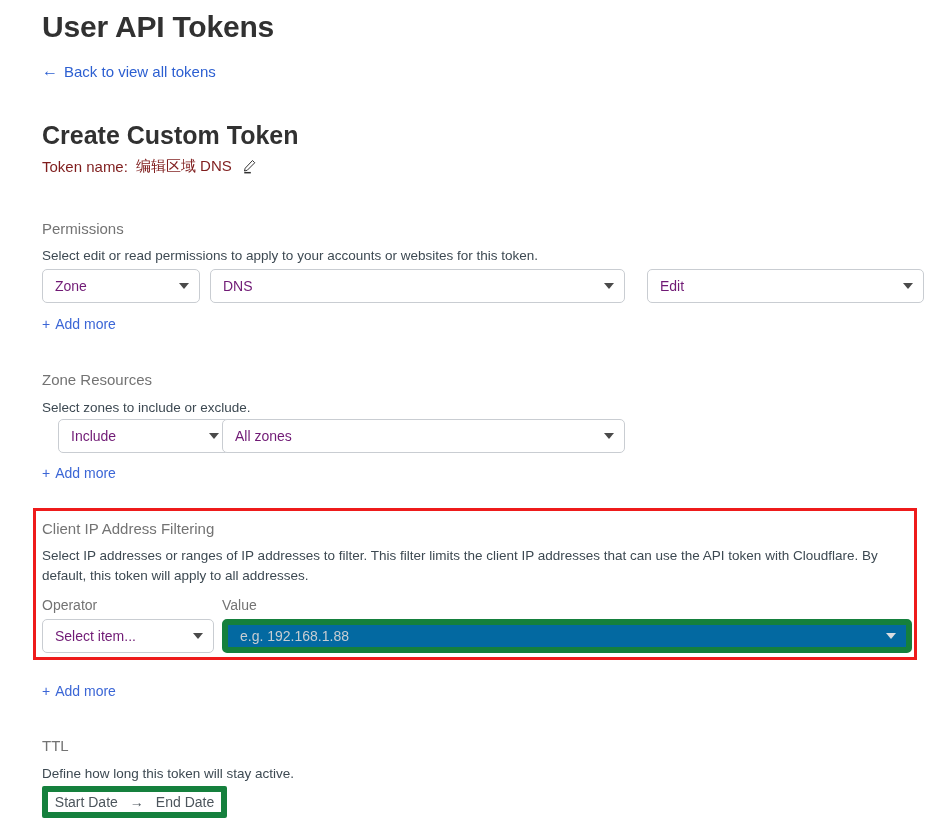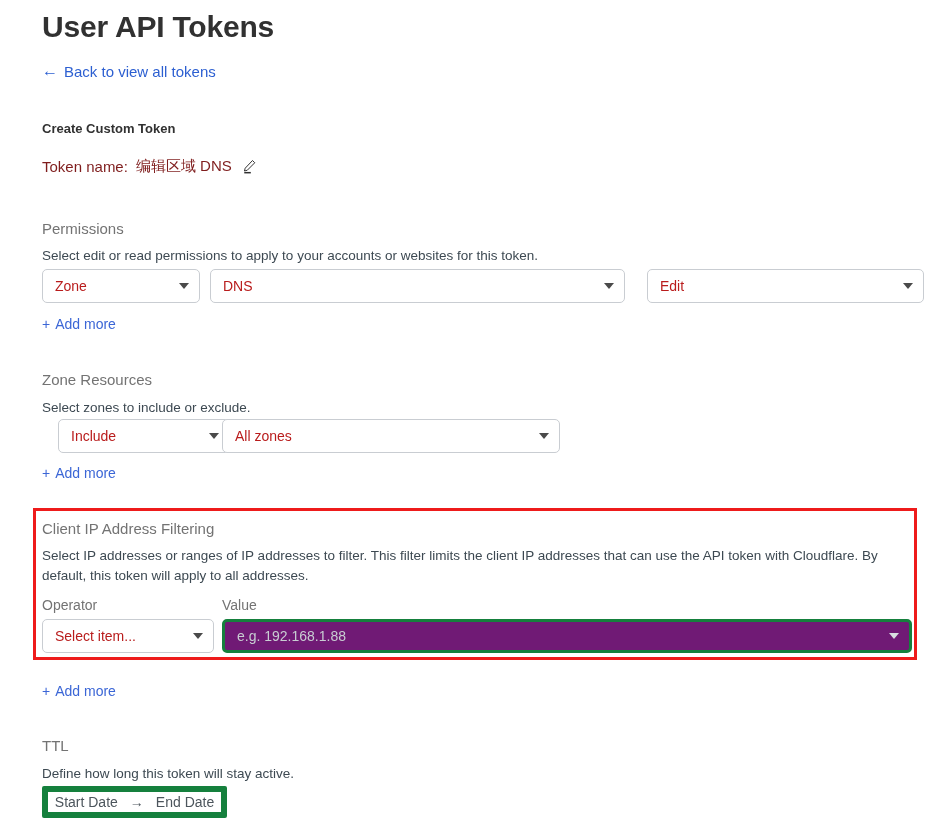--- a/index.html
+++ b/index.html
@@ -51,21 +51,21 @@
     line-height: 1;
     display: inline-block;
     color: #2c5fd1;
   }
   .back-link .back-text { line-height: 1; }
 
   
   .section-heading {
     position: absolute;
     left: 42px;
-    font-size: 13px;
+    font-size: 25px;
     font-weight: bold;
     color: #313131;
     margin: 0;
   }
   #create-heading { top: 121px; }
 
   .token-name-row {
     position: absolute;
     left: 42px;
     top: 157px;
@@ -115,53 +115,53 @@
   .select {
     position: absolute;
     height: 34px;
     border: 1px solid #c9cdd2;
     border-radius: 5px;
     background: #ffffff;
     display: flex;
     align-items: center;
     padding: 0 10px 0 12px;
     font-size: 14px;
-    color: #b91c1c;
+    color: #701a75;
     cursor: pointer;
     justify-content: space-between;
     white-space: nowrap;
     overflow: hidden;
   }
   .select .caret {
     width: 0; height: 0;
     border-left: 5px solid transparent;
     border-right: 5px solid transparent;
     border-top: 6px solid #4a4a4a;
     margin-left: 8px;
     flex: 0 0 auto;
   }
 
   .select.disabled {
-    border: 3px solid #15803d;
-    background: #701a75;
+    border: 6px solid #15803d;
+    background: #0369a1;
     color: #c8cdd2;
     cursor: default;
   }
   .select.disabled .caret {
     border-top-color: #d9dde1;
   }
 
   
   #perm-scope  { left: 42px;  top: 269px; width: 158px; }
   #perm-group  { left: 210px; top: 269px; width: 415px; }
   #perm-level  { left: 635px; top: 269px; width: 277px; margin-left: 12px; }
 
   
   #zone-mode   { left: 58px;  top: 419px; width: 172px; }
-  #zone-target { left: 222px; top: 419px; width: 338px; align-items: center; }
+  #zone-target { left: 222px; top: 419px; width: 403px; align-items: center; }
 
   
   .highlight-box {
     position: absolute;
     left: 33px;
     top: 508px;
     width: 884px;
     height: 152px;
     border: 3px solid #ee1b1b;
     background: transparent;

